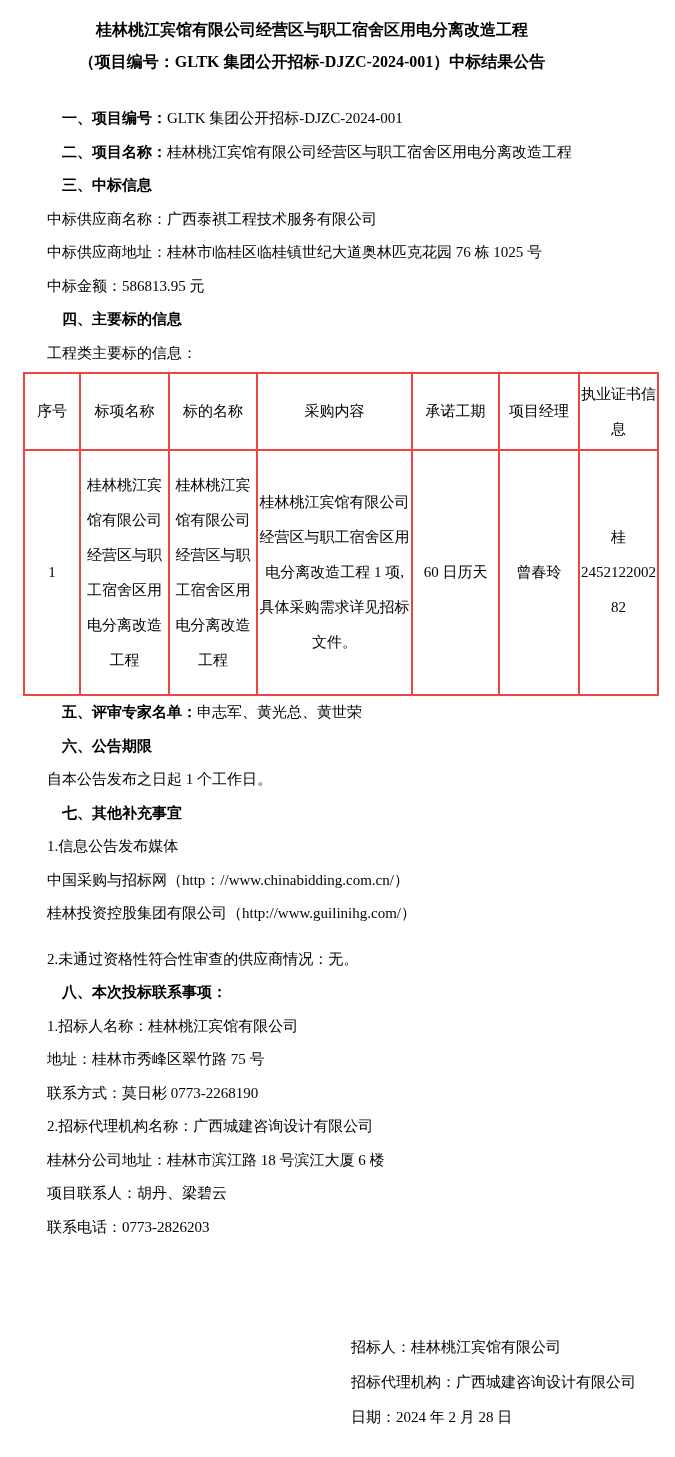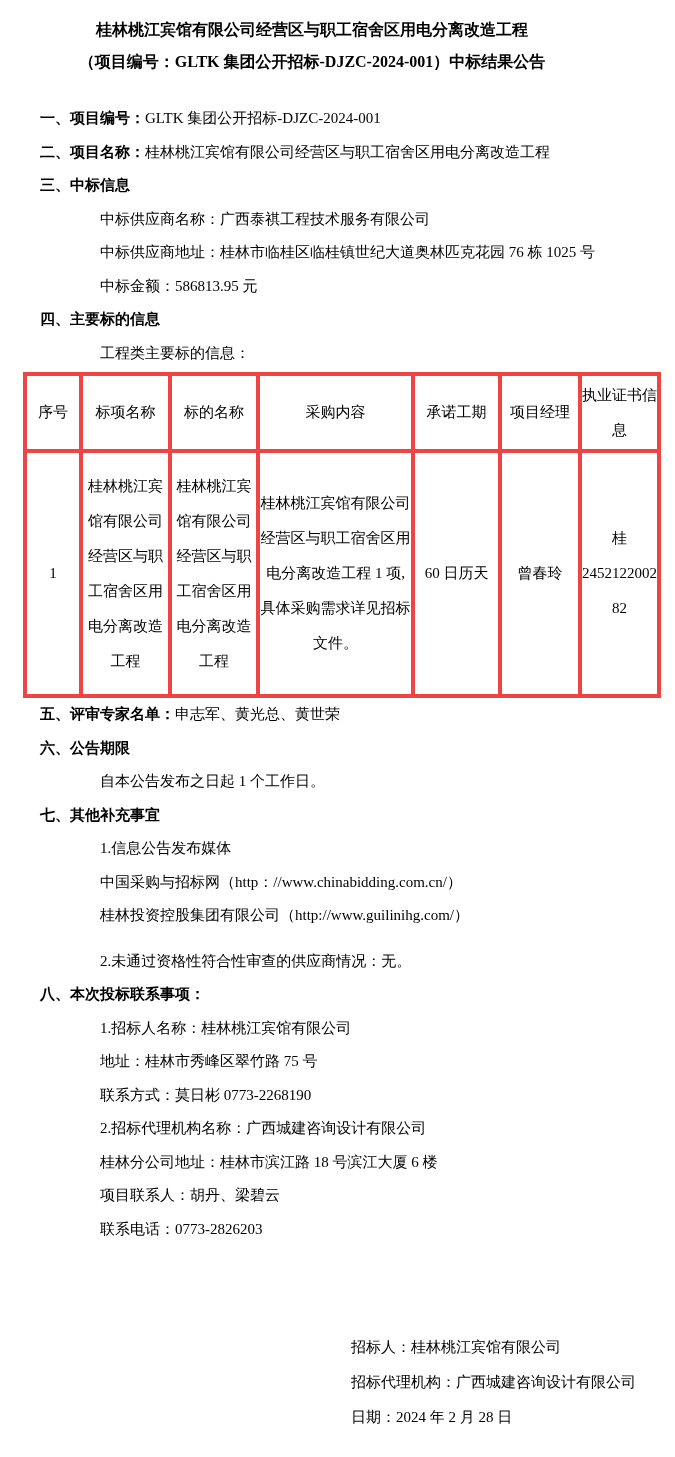--- a/index.html
+++ b/index.html
@@ -24,39 +24,40 @@
     line-height: 32px;
   }
   .content {
     margin-top: 24px;
   }
   .line {
     line-height: 33.5px;
     white-space: nowrap;
   }
   .h {
-    padding-left: 40px;
+    padding-left: 52px;
     font-weight: bold;
+    margin-left: 10px;
   }
   .p {
-    padding-left: 100px;
+    padding-left: 47px;
     font-weight: normal;
   }
   .h .val { font-weight: normal; }
   .gap-top { margin-top: 12px; }
 
   table.subjects {
     margin-left: 23px;
     margin-top: 2px;
     width: 634px;
     border-collapse: collapse;
     table-layout: fixed;
   }
   table.subjects th, table.subjects td {
-    border: 4px solid #ef4444;
+    border: 2px solid #ef4444;
     font-weight: normal;
     font-size: 15px;
     line-height: 35px;
     vertical-align: middle;
     text-align: center;
     padding: 0;
   }
   tr.head-row { height: 77px; }
   tr.body-row { height: 245px; }
   th.col-pm   { padding: 0 18px; }

